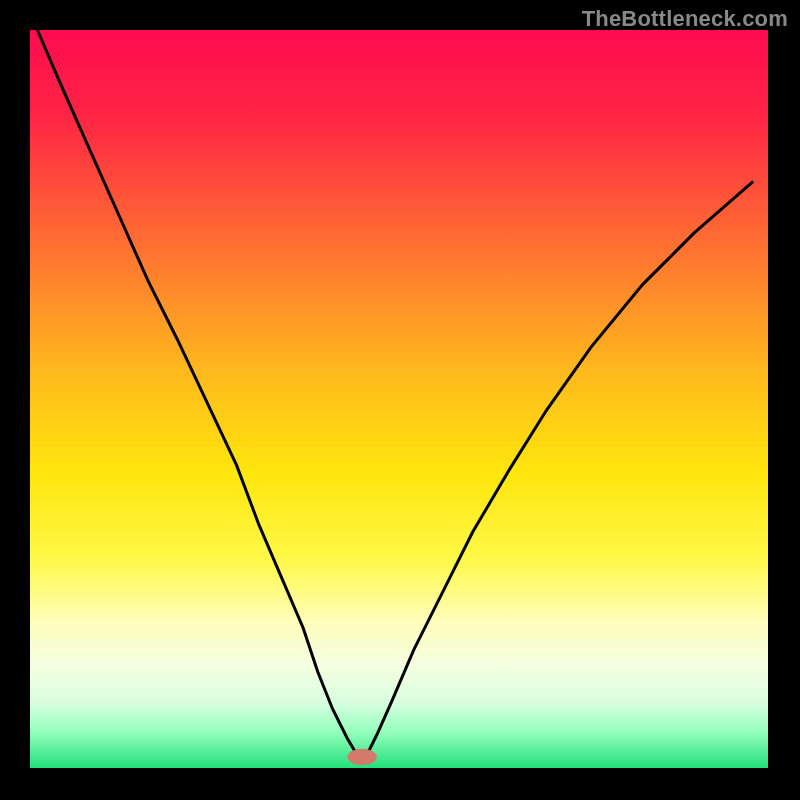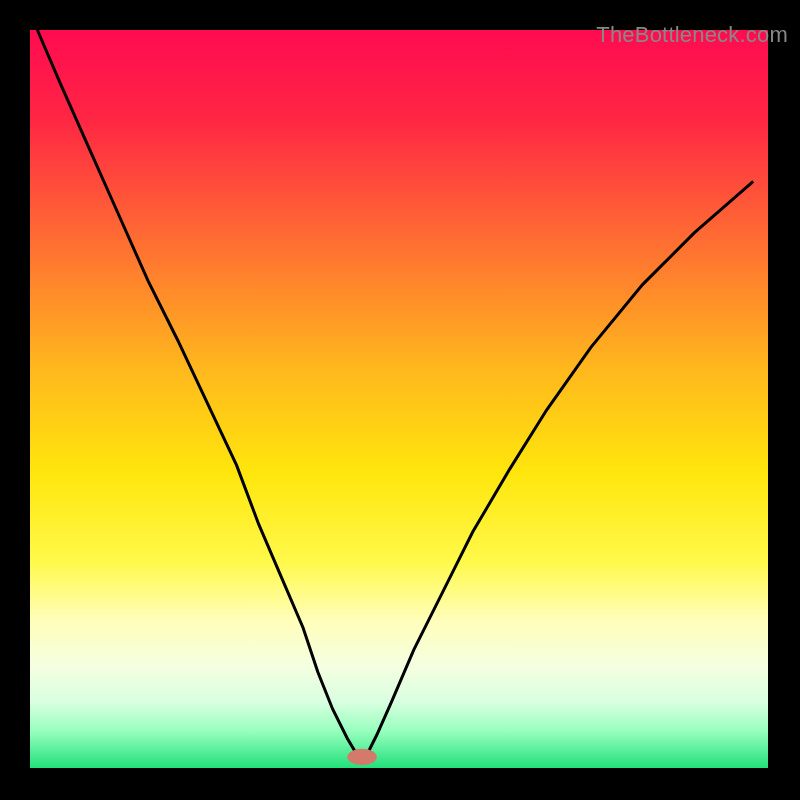--- a/index.html
+++ b/index.html
@@ -17,25 +17,24 @@
     left: 0;
     width: 800px;
     height: 800px;
   }
   .watermark {
     position: absolute;
     top: 6px;
     right: 12px;
     color: #888;
     font-size: 22px;
-    font-weight: 400;
+    font-weight: 700;
     letter-spacing: 0.2px;
     z-index: 5;
     font-family: Verdana, Geneva, sans-serif;
-    margin-top: 16px;
   }
 </style>
 </head>
 <body>
 
 <div class="chart-container">
   <svg id="chart-svg" width="800" height="800" viewBox="0 0 800 800">
     <defs>
       <linearGradient id="bg-grad" x1="0" y1="0" x2="0" y2="1">
           <stop offset="0%" stop-color="#ff0b50"></stop>

